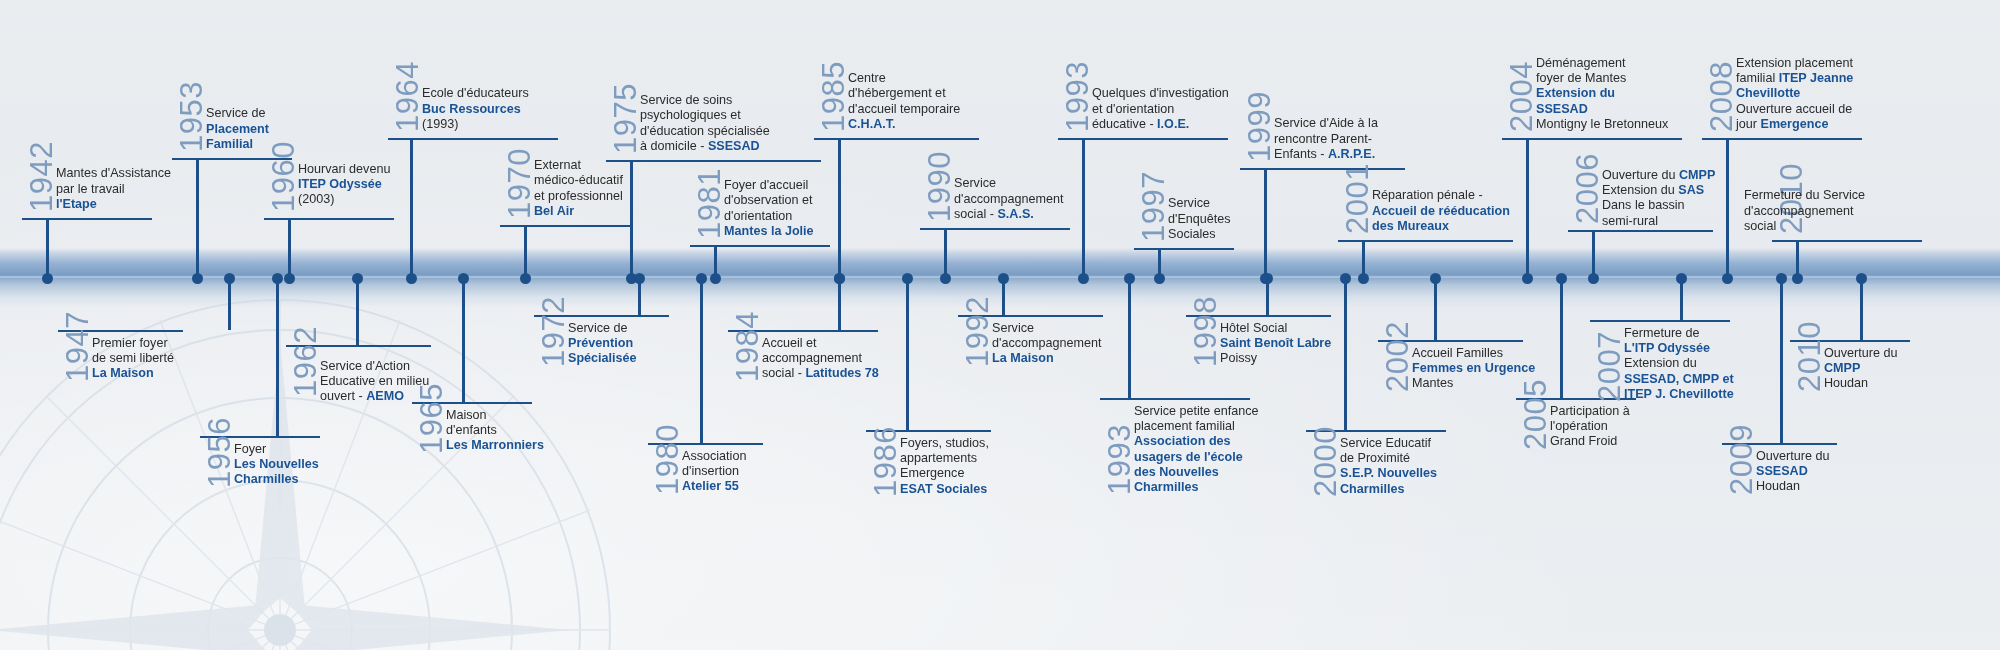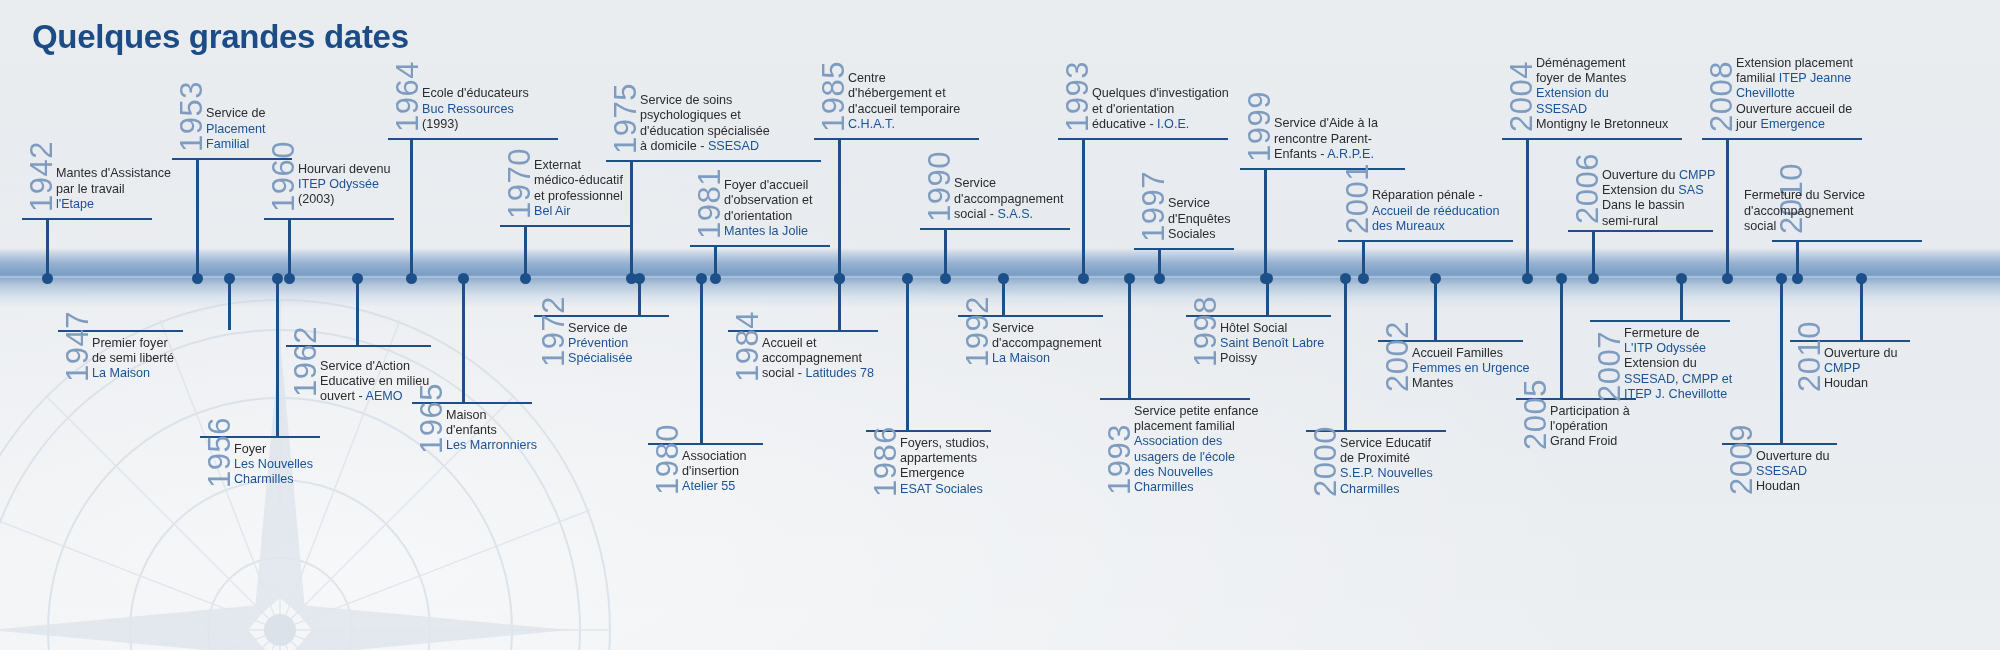--- a/index.html
+++ b/index.html
@@ -79,21 +79,21 @@
     white-space:nowrap;
   }
 
   .desc {
     position:absolute;
     font-size:12.6px;
     line-height:15.2px;
     color:#2b2b2b;
     white-space:nowrap;
   }
-  .desc .hi { color:#1a5395; font-weight:normal; }
+  .desc .hi { color:#1a5395; font-weight:bold; }
 
   
   .title {
     position:absolute; left:32px; top:18px;
     font-size:33px; font-weight:bold; color:#1c4c86;
     letter-spacing:-.3px;
   }
 </style>
 </head>
 <body>
@@ -125,21 +125,20 @@
       <polygon points="350,640 376,360 350,382 324,360"></polygon>
       <polygon points="60,350 340,324 318,350 340,376"></polygon>
       <polygon points="640,350 360,324 382,350 360,376"></polygon>
     </g>
     <circle cx="350" cy="350" r="16" fill="#c2cfdc"></circle>
   </svg>
 
   <div class="band"></div>
   <div class="band-line"></div>
 
-  <div class="title">Quelques grandes dates</div>
 
   <div id="entries-above">
       <div class="entry" style="left: 0px; top: 0px;">
         <div class="rule" style="left: 22px; top: 218px; width: 130px;"></div>
         <div class="year" style="left: 26px; top: 212px;">1942</div>
         <div class="desc" style="left: 56px; top: 166.4px;">
           <div>Mantes d'Assistance</div>
           <div>par le travail</div>
           <div><span class="hi">l'Etape</span></div>
         </div>

